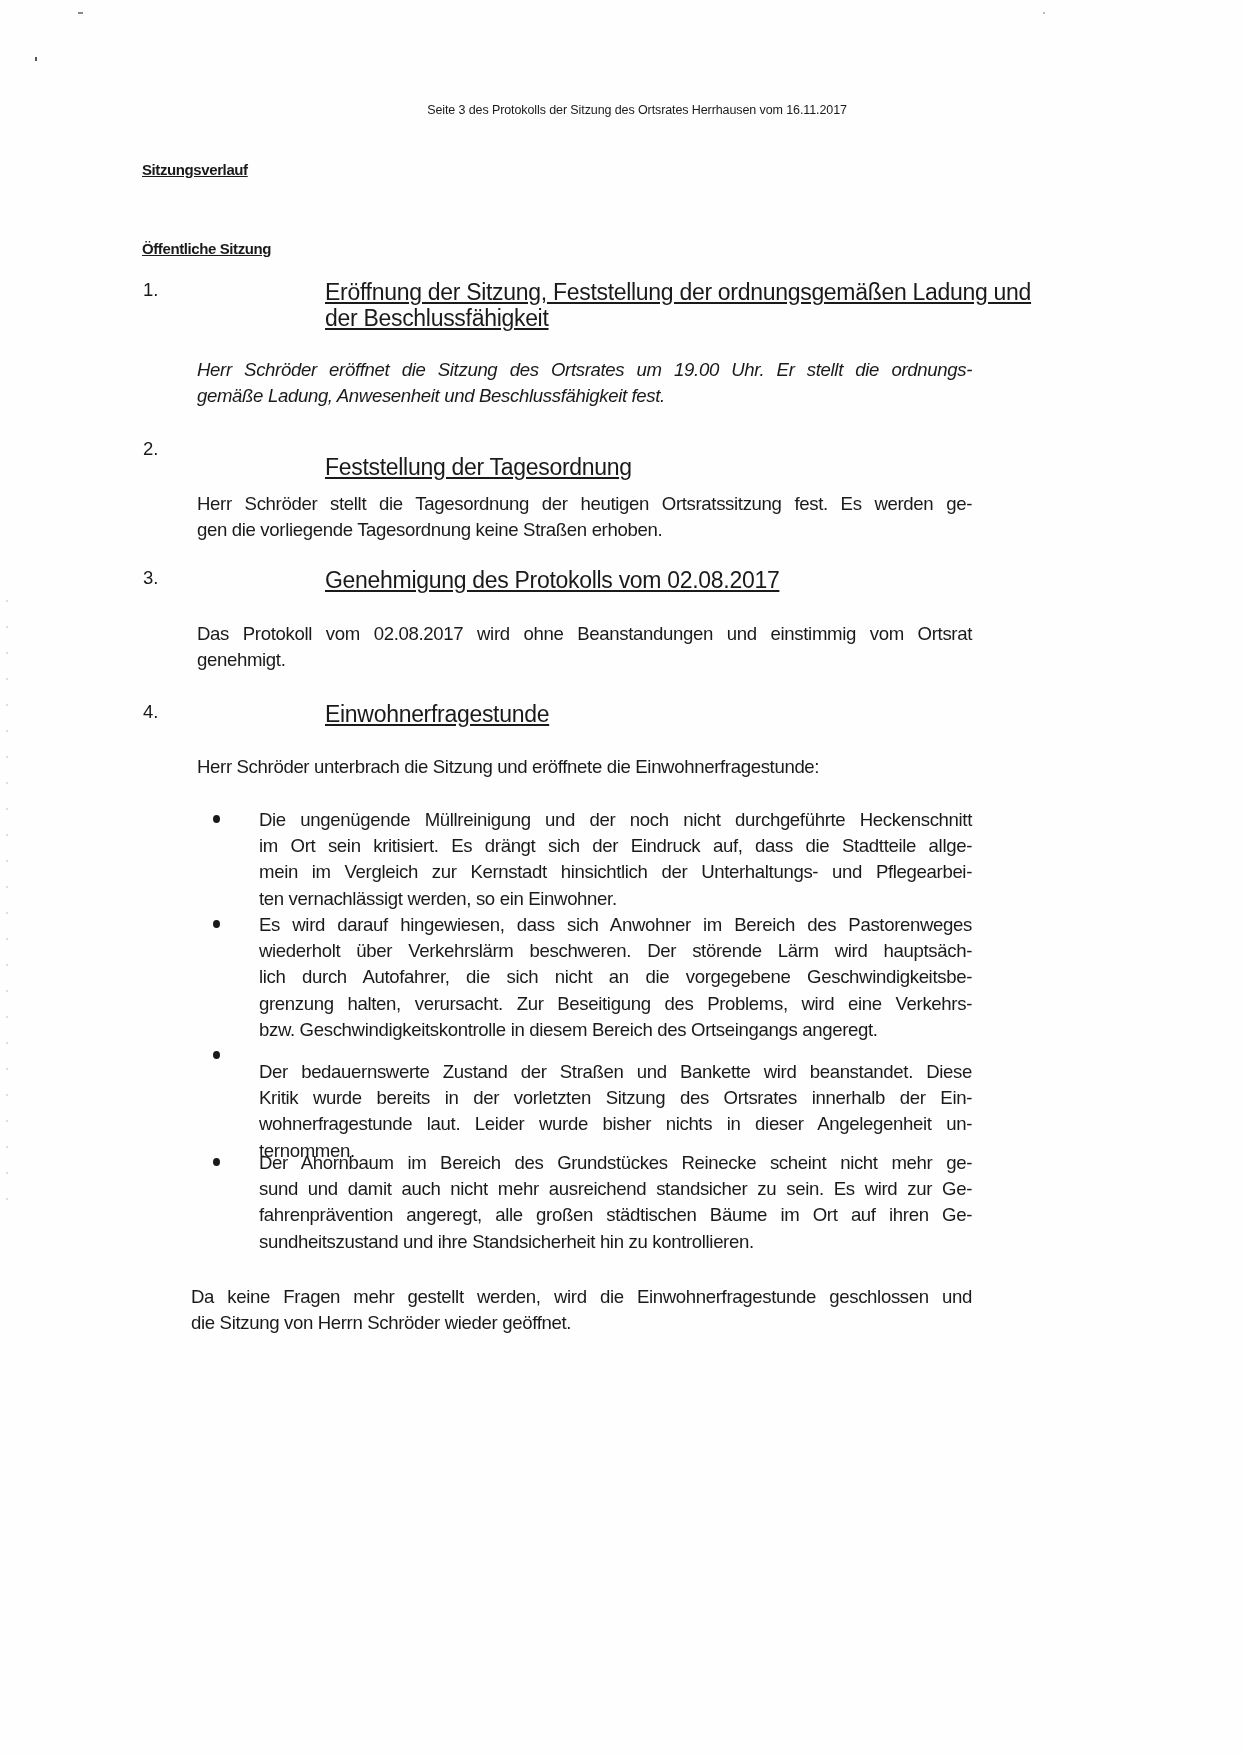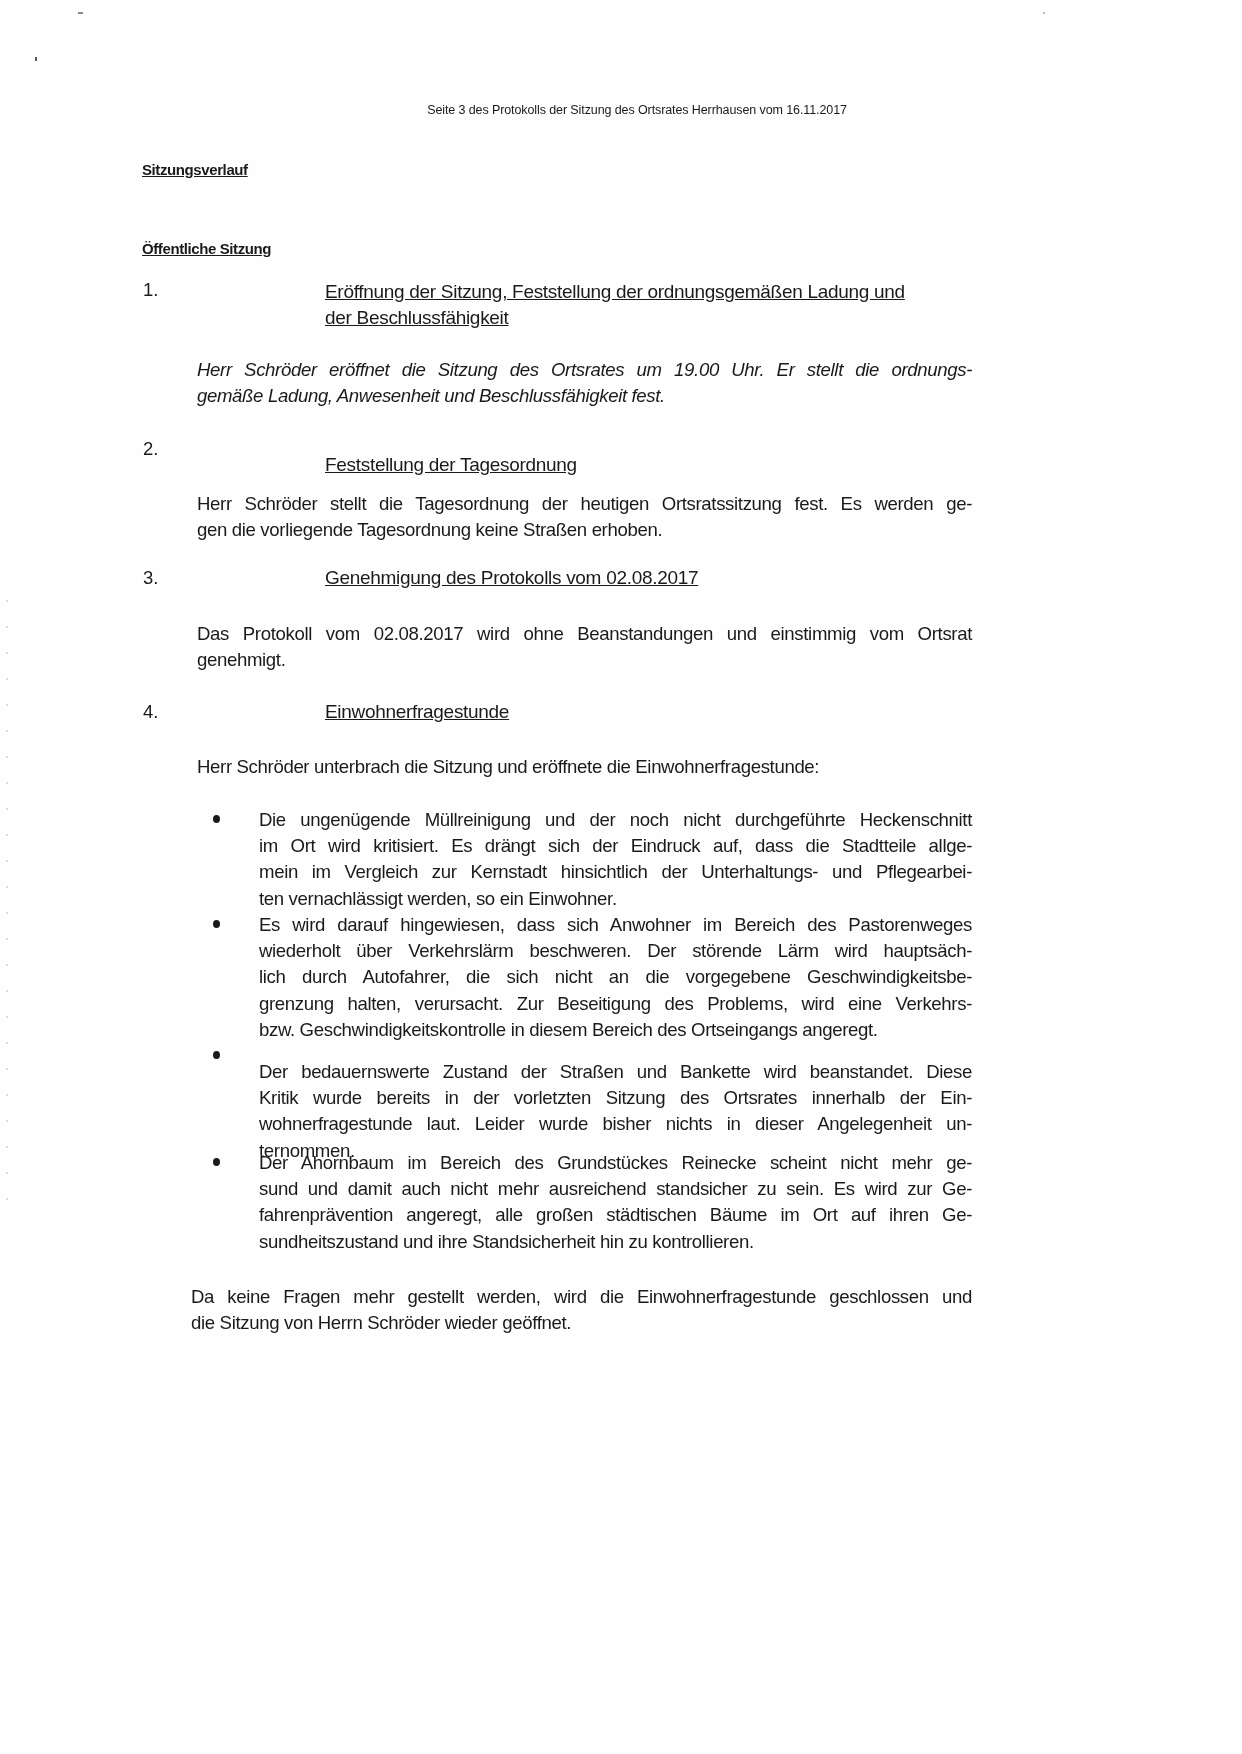--- a/index.html
+++ b/index.html
@@ -3,21 +3,21 @@
   <meta charset="utf-8">
   <style>
     html, body { margin: 0; padding: 0; background: #ffffff; }
     body { width: 1242px; height: 1754px; position: relative; overflow: hidden;
            font-family: "Liberation Sans", sans-serif; color: #1a1a1a; }
     .page { position: absolute; left: 0; top: 0; width: 1242px; height: 1754px; background: #fefefe; }
     .abs { position: absolute; white-space: nowrap; padding-left: 16px; }
     .header { left: 0; width: 1242px; top: 103px; text-align: center; font-size: 12.5px; letter-spacing: -0.1px; }
     .bold-u { font-weight: bold; text-decoration: underline; font-size: 15px; letter-spacing: -0.4px; }
     .num { font-size: 18.5px; }
-    .heading { font-size: 19px; text-decoration: underline; letter-spacing: -0.3px; }
+    .heading { font-size: 23px; text-decoration: underline; letter-spacing: -0.3px; }
     .p { font-size: 18.6px; line-height: 26.2px; letter-spacing: -0.35px; }
     .line { display: block; white-space: nowrap; }
     .justify { display: block; text-align: justify; text-align-last: justify; white-space: normal; }
     .bullet-dot { position: absolute; width: 7px; height: 8px; border-radius: 50%; background: #1a1a1a; }
     .speck { position: absolute; background: #bbb; }
   </style>
 </head>
 <body>
 
 <div class="page">
@@ -72,21 +72,21 @@
       <span class="line">Einwohnerfragestunde</span>
     </div>
     <div class="abs p" style="left:181px;top:754px;">Herr Schröder unterbrach die Sitzung und eröffnete die Einwohnerfragestunde:</div>
 
     <div>
 
       <div>
         <div class="bullet-dot" style="left:213px;top:815px;"></div>
         <div class="abs p" style="left:243px;top:807px;width:713px;">
           <span class="justify">Die ungenügende Müllreinigung und der noch nicht durchgeführte Heckenschnitt</span>
-          <span class="justify">im Ort wird kritisiert. Es drängt sich der Eindruck auf, dass die Stadtteile allge-</span>
+          <span class="justify">im Ort sein kritisiert. Es drängt sich der Eindruck auf, dass die Stadtteile allge-</span>
           <span class="justify">mein im Vergleich zur Kernstadt hinsichtlich der Unterhaltungs- und Pflegearbei-</span>
           <span class="line">ten vernachlässigt werden, so ein Einwohner.</span>
         </div>
       </div>
 
       <div>
         <div class="bullet-dot" style="left:213px;top:920px;"></div>
         <div class="abs p" style="left:243px;top:912px;width:713px;">
           <span class="justify">Es wird darauf hingewiesen, dass sich Anwohner im Bereich des Pastorenweges</span>
           <span class="justify">wiederholt über Verkehrslärm beschweren. Der störende Lärm wird hauptsäch-</span>

